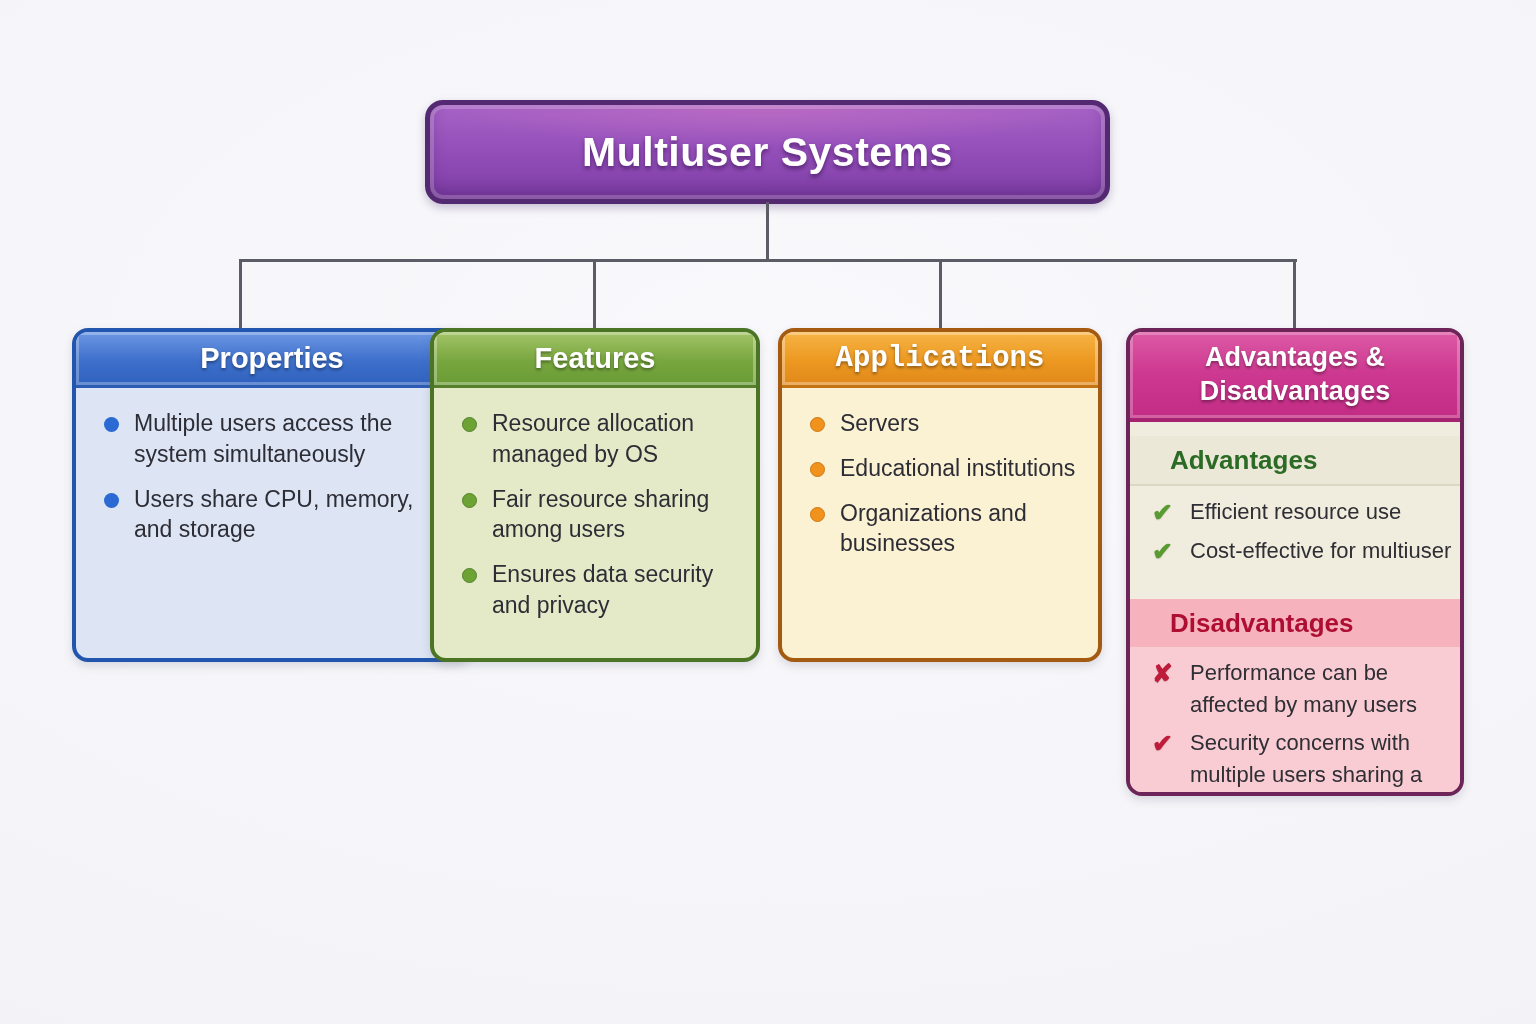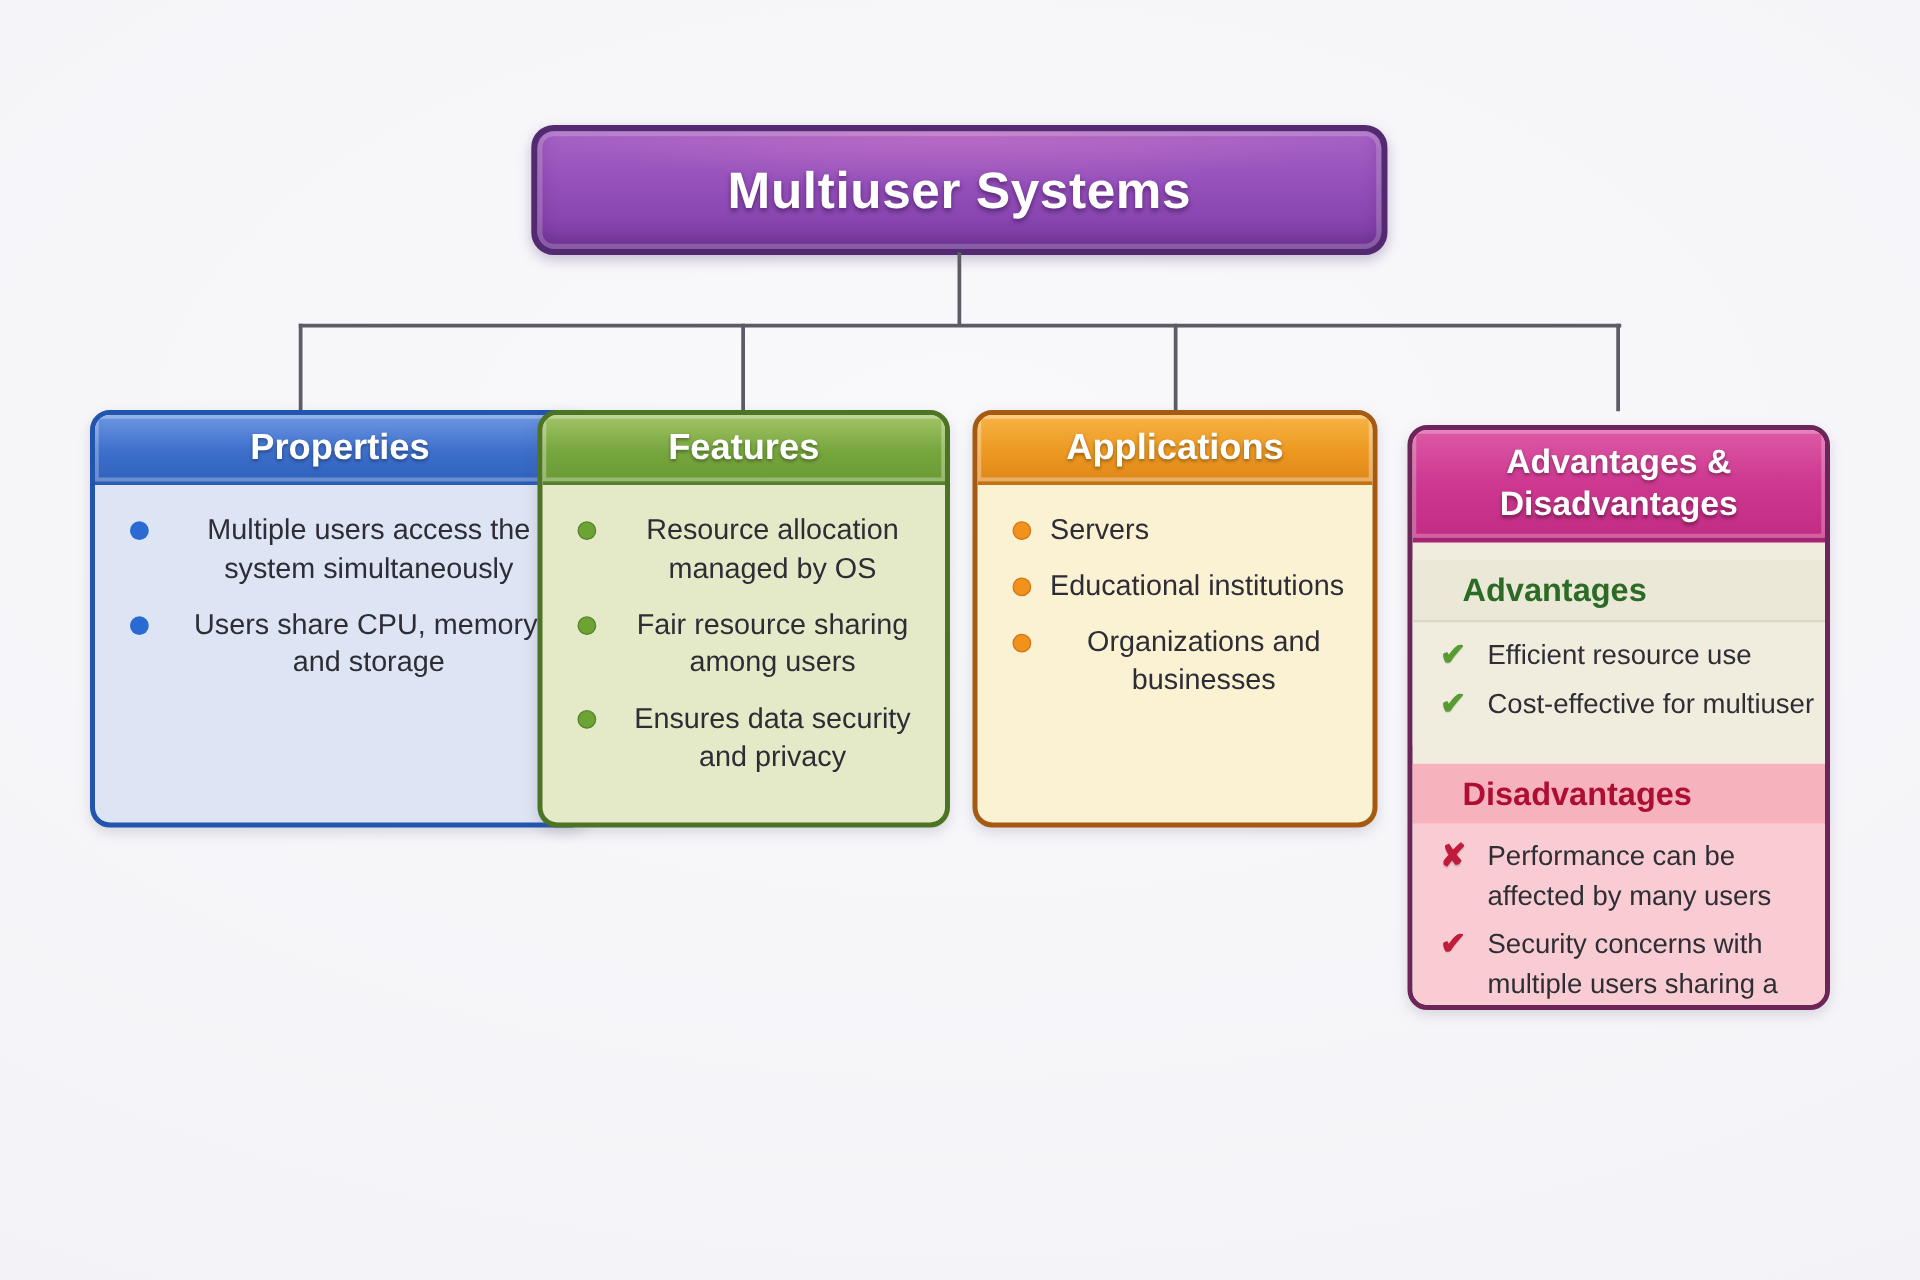--- a/index.html
+++ b/index.html
@@ -69,21 +69,20 @@
     text-shadow: 0 2px 3px rgba(0,0,0,0.38);
   }
   .box-body { flex: 1 1 auto; padding: 20px 12px 0 28px; }
 
   .bullet-item {
     display: flex; align-items: flex-start;
     margin-bottom: 14px;
     font-size: 23px;
     line-height: 1.34;
     color: #2d2d36;
-    text-align: center;
   }
   .bullet-dot {
     flex: 0 0 auto;
     width: 15px; height: 15px;
     border-radius: 50%;
     margin: 9px 15px 0 0;
   }
 
   
   .box-properties { left: 72px;  width: 400px; height: 334px; border: 4px solid #2255ad; background: #dde4f3; }
@@ -102,25 +101,26 @@
     border-bottom: 3px solid #557f2a;
   }
   .box-features .bullet-dot { background: #6da235; border: 1px solid #55812a; }
 
   
   .box-applications { left: 778px; width: 324px; height: 334px; border: 4px solid #a55a12; background: #fbf1d3; }
   .box-applications .box-header {
     background: linear-gradient(180deg, #f7b445 0%, #ec9821 55%, #e0881a 100%);
     box-shadow: inset 0 0 0 3px rgba(255,255,255,0.32);
     border-bottom: 3px solid #c47313;
+    font-family: Liberation Mono, monospace;
   }
   .box-applications .bullet-dot { background: #f0921c; border: 1px solid #cf7714; }
 
   
-  .box-advdis { left: 1126px; top: 340px; width: 338px; height: 468px; border: 4px solid #6d2458; background: #f0edde; }
+  .box-advdis { left: 1126px; top: 328px; width: 338px; height: 468px; border: 4px solid #6d2458; background: #f0edde; }
   .box-advdis .box-header {
     height: 90px;
     font-size: 27px;
     line-height: 1.25;
     text-align: center;
     background: linear-gradient(180deg, #e express 0%, #c22c84 100%);
     background: linear-gradient(180deg, #dd5aa6 0%, #cd3890 48%, #c22c84 100%);
     box-shadow: inset 0 0 0 3px rgba(255,255,255,0.25);
     border-bottom: 4px solid #a62371;
   }

